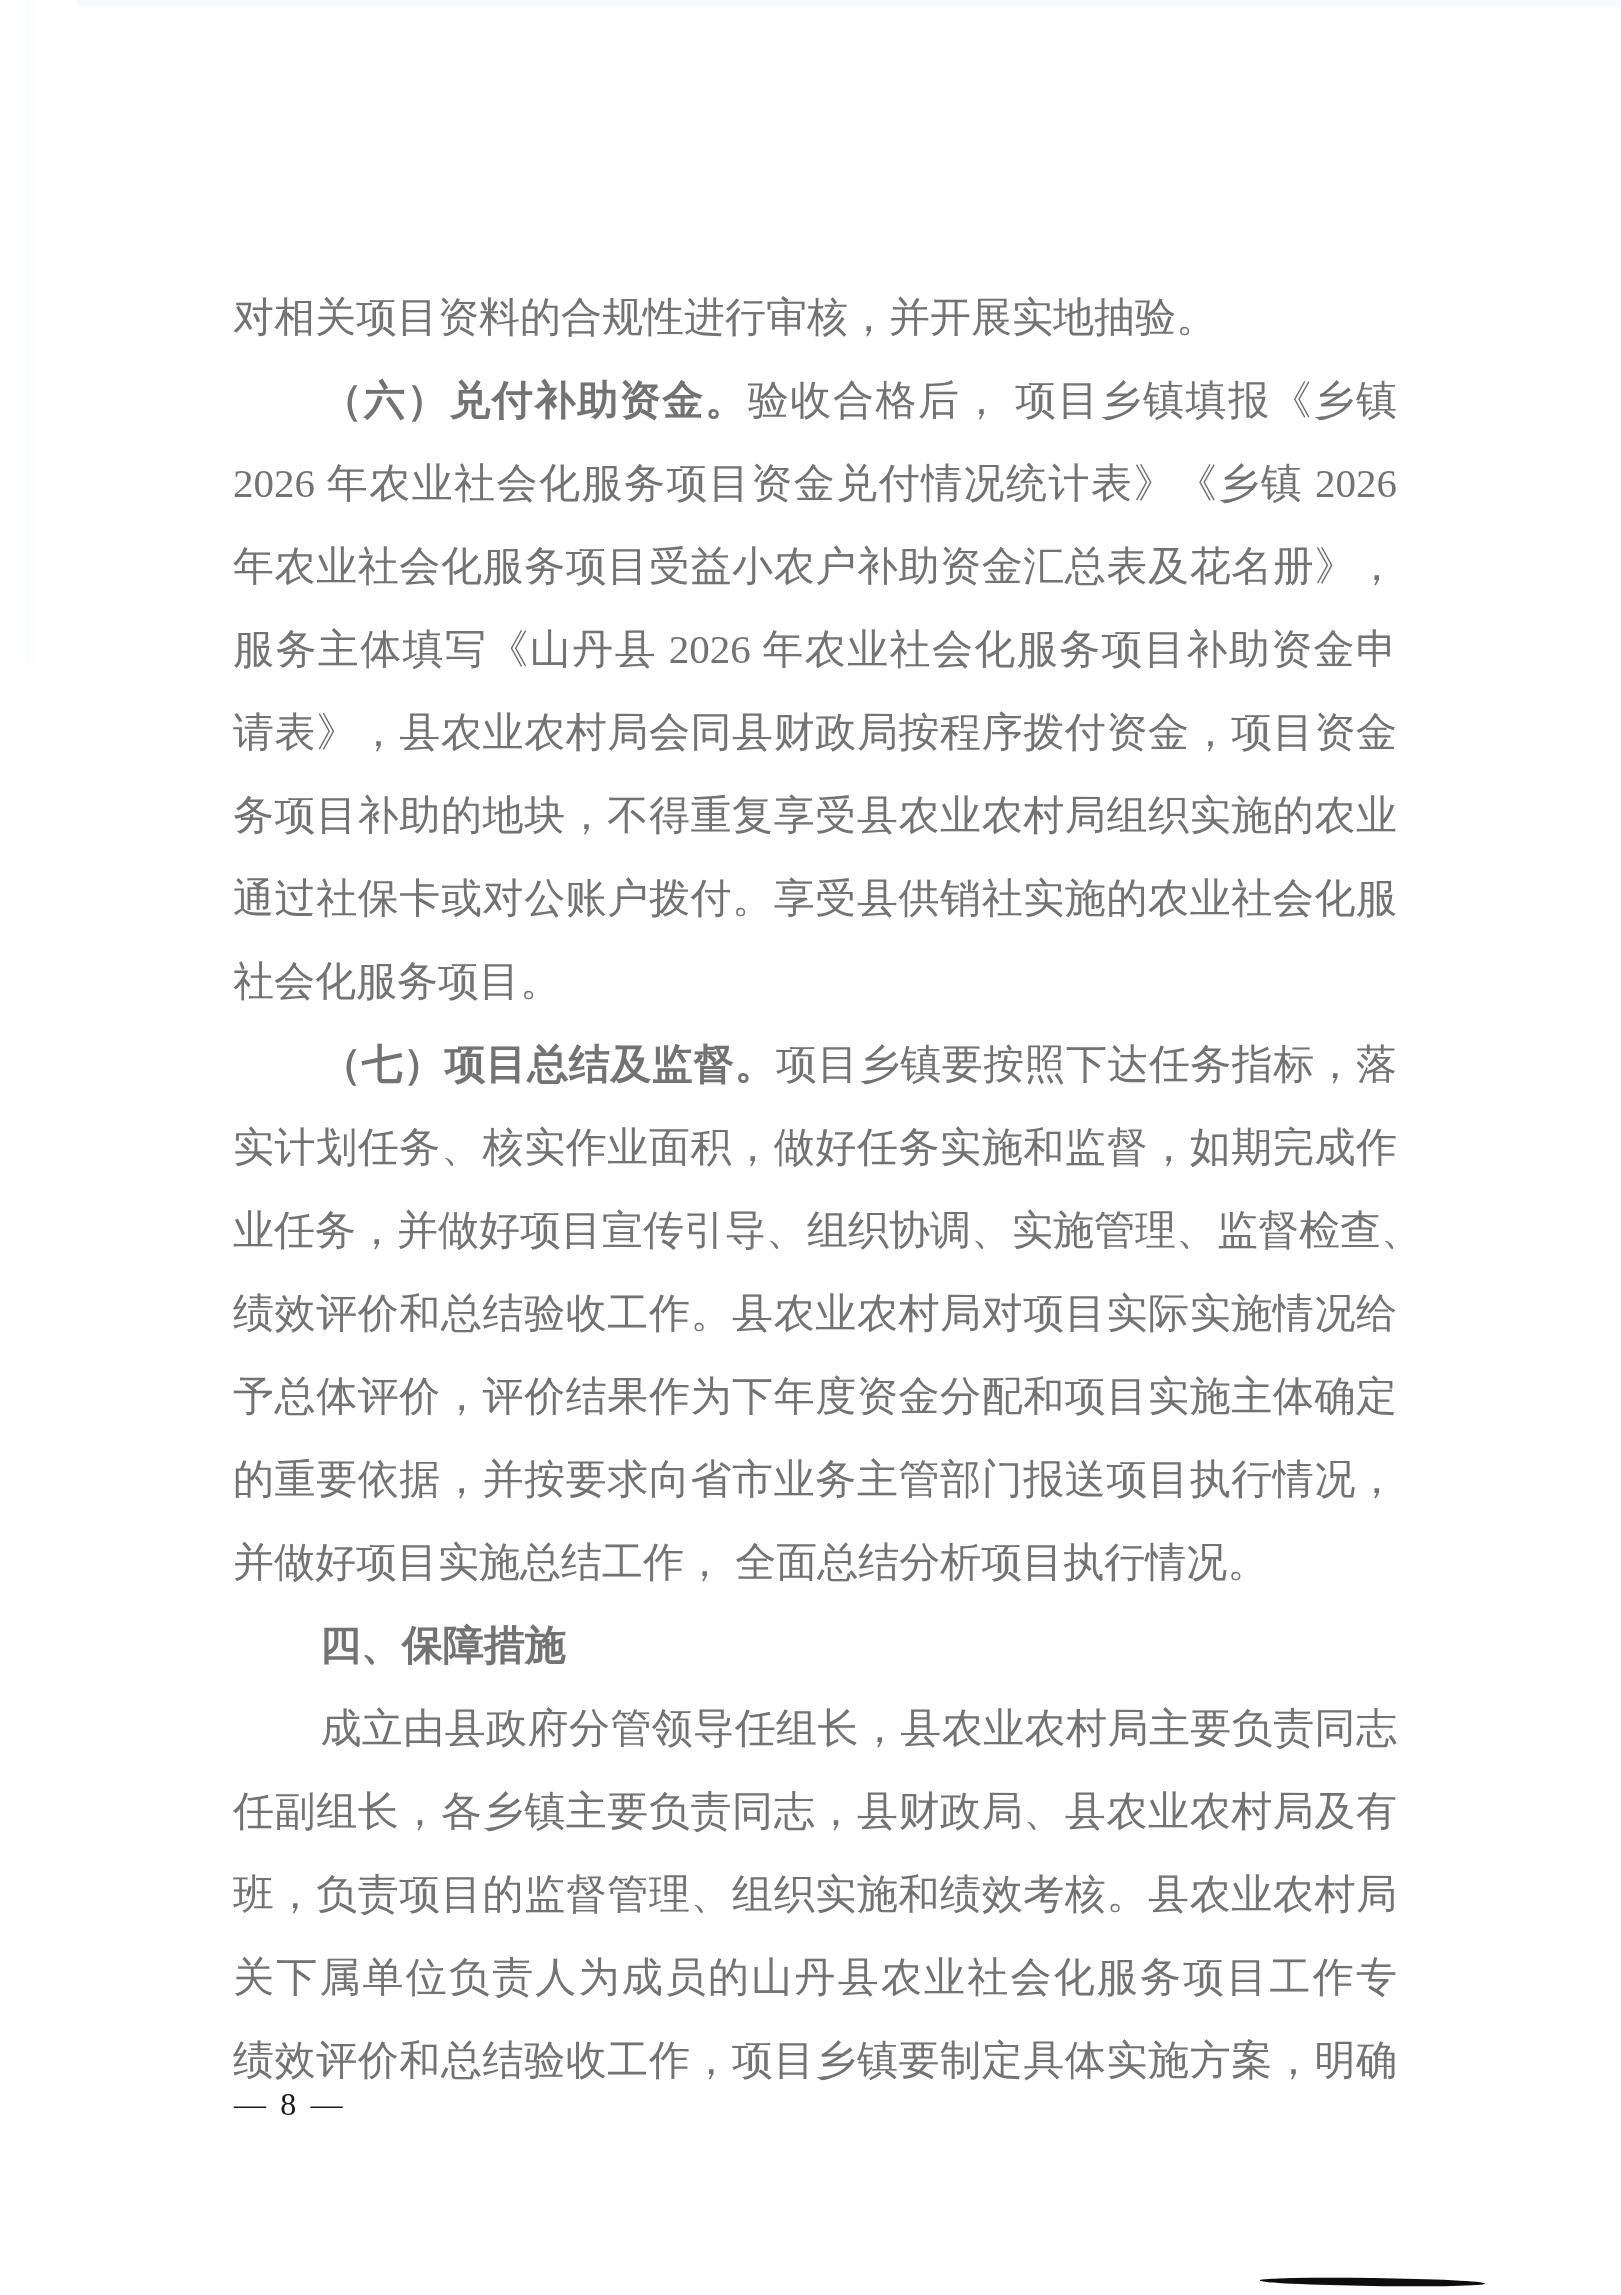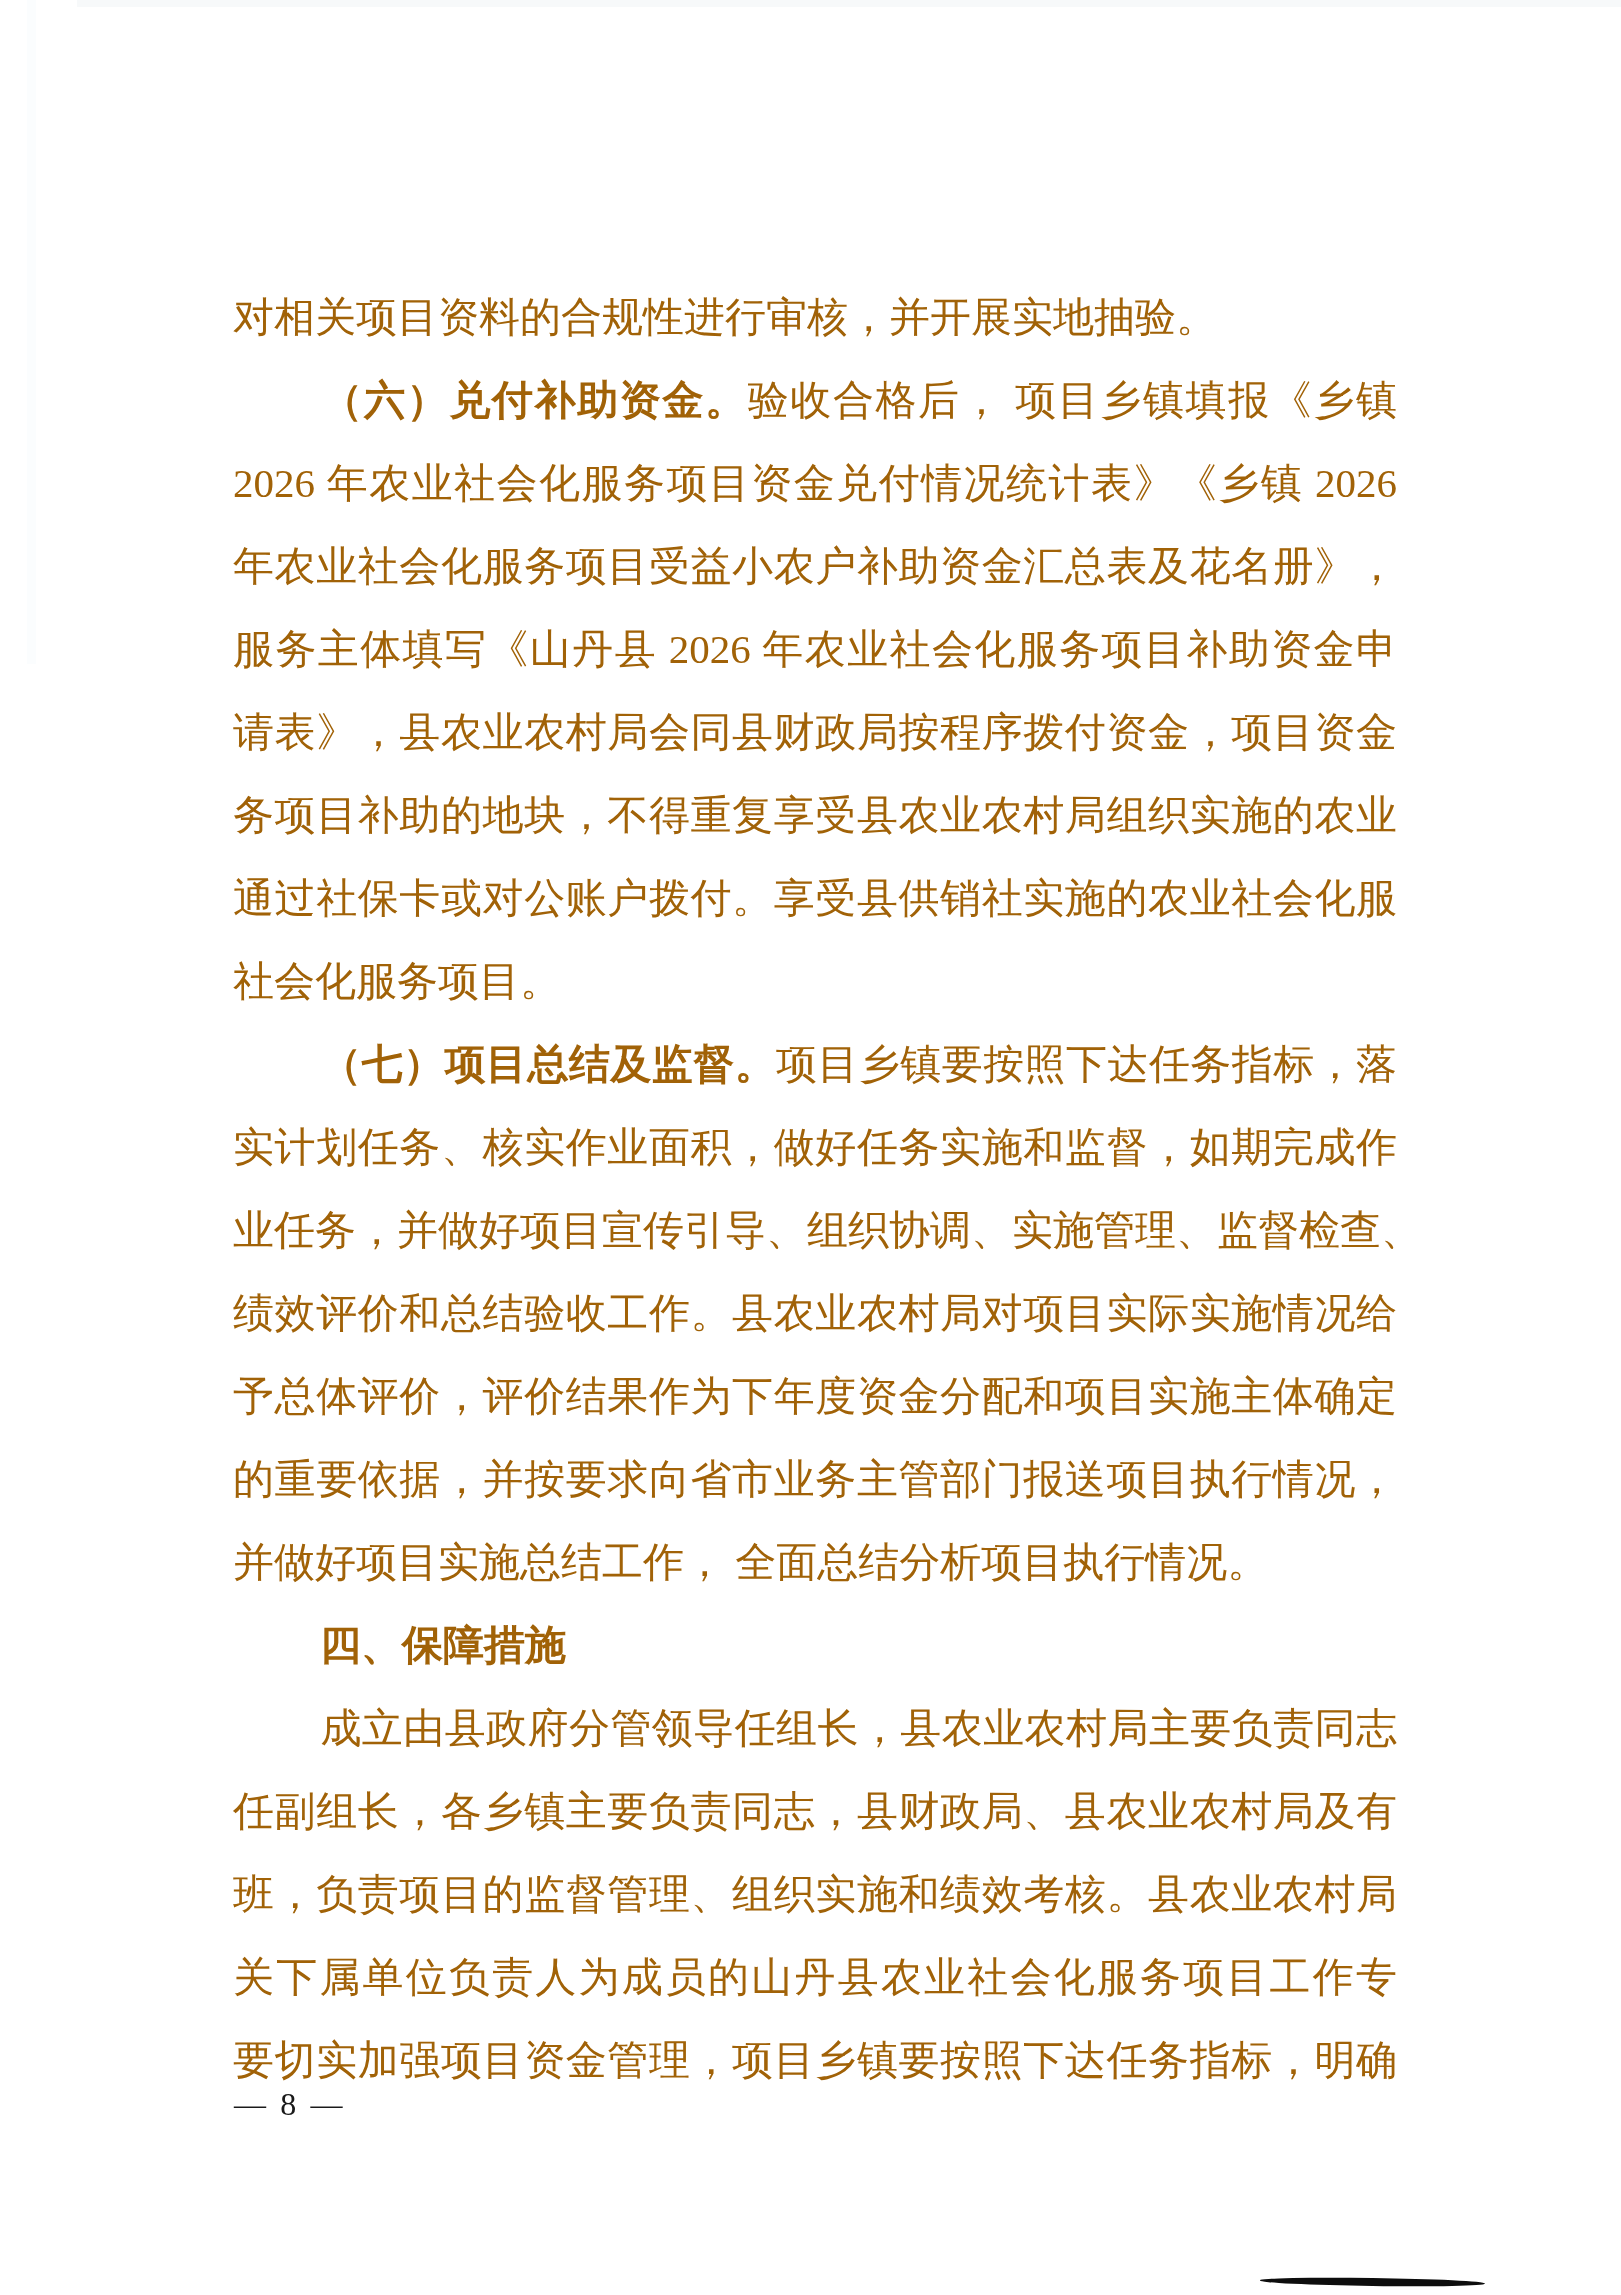--- a/index.html
+++ b/index.html
@@ -22,21 +22,21 @@
   }
   .doc-body{
     position:absolute;left:233px;top:276px;width:1164px;
   }
   .line{
     font-size:41px;
     height:83px;
     line-height:83px;
     white-space:nowrap;
     text-align:left;
-    color:#a16207;
+    color:#737373;
   }
   .line.just{
     text-align:justify;
     text-align-last:justify;
     text-justify:inter-character;
   }
   .line .b{
     font-weight:700;
     font-family:"Liberation Sans","DejaVu Sans",sans-serif;
   }
@@ -83,20 +83,20 @@
       <div class="line just"><span>业任务，并做好项目宣传引导、组织协调、实施管理、监督检查、</span></div>
       <div class="line just"><span>绩效评价和总结验收工作。县农业农村局对项目实际实施情况给</span></div>
       <div class="line just"><span>予总体评价，评价结果作为下年度资金分配和项目实施主体确定</span></div>
       <div class="line just"><span>的重要依据，并按要求向省市业务主管部门报送项目执行情况，</span></div>
       <div class="line"><span>并做好项目实施总结工作， 全面总结分析项目执行情况。</span></div>
       <div class="line"><span class="indent"></span><span class="b">四、保障措施</span></div>
       <div class="line just"><span class="indent"></span><span>成立由县政府分管领导任组长，县农业农村局主要负责同志</span></div>
       <div class="line just"><span>任副组长，各乡镇主要负责同志，县财政局、县农业农村局及有</span></div>
       <div class="line just"><span>班，负责项目的监督管理、组织实施和绩效考核。县农业农村局</span></div>
       <div class="line just"><span>关下属单位负责人为成员的山丹县农业社会化服务项目工作专</span></div>
-      <div class="line just"><span>要切实加强项目资金管理，项目乡镇要按照下达任务指标，明确</span></div>
+      <div class="line just"><span>绩效评价和总结验收工作，项目乡镇要制定具体实施方案，明确</span></div>
     </div>
 
   <div class="footer-page-number">— 8 —</div>
 
   <div class="ink-smudge"></div>
 </div>
 
 
 </body></html>

